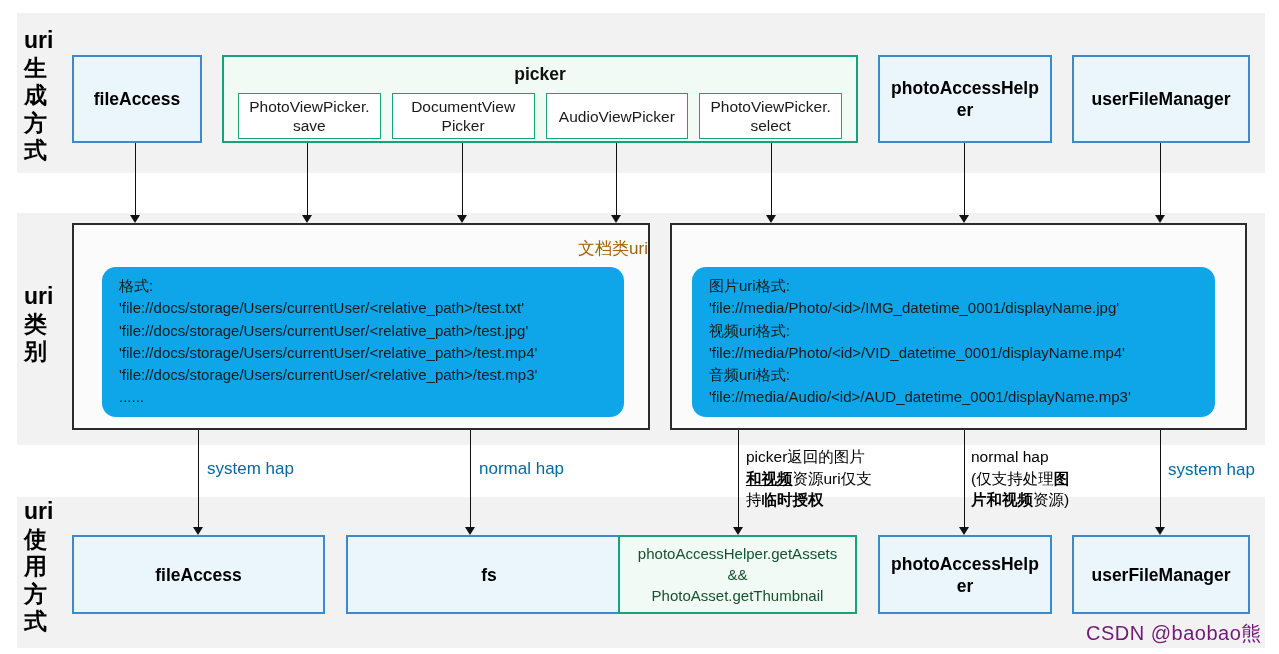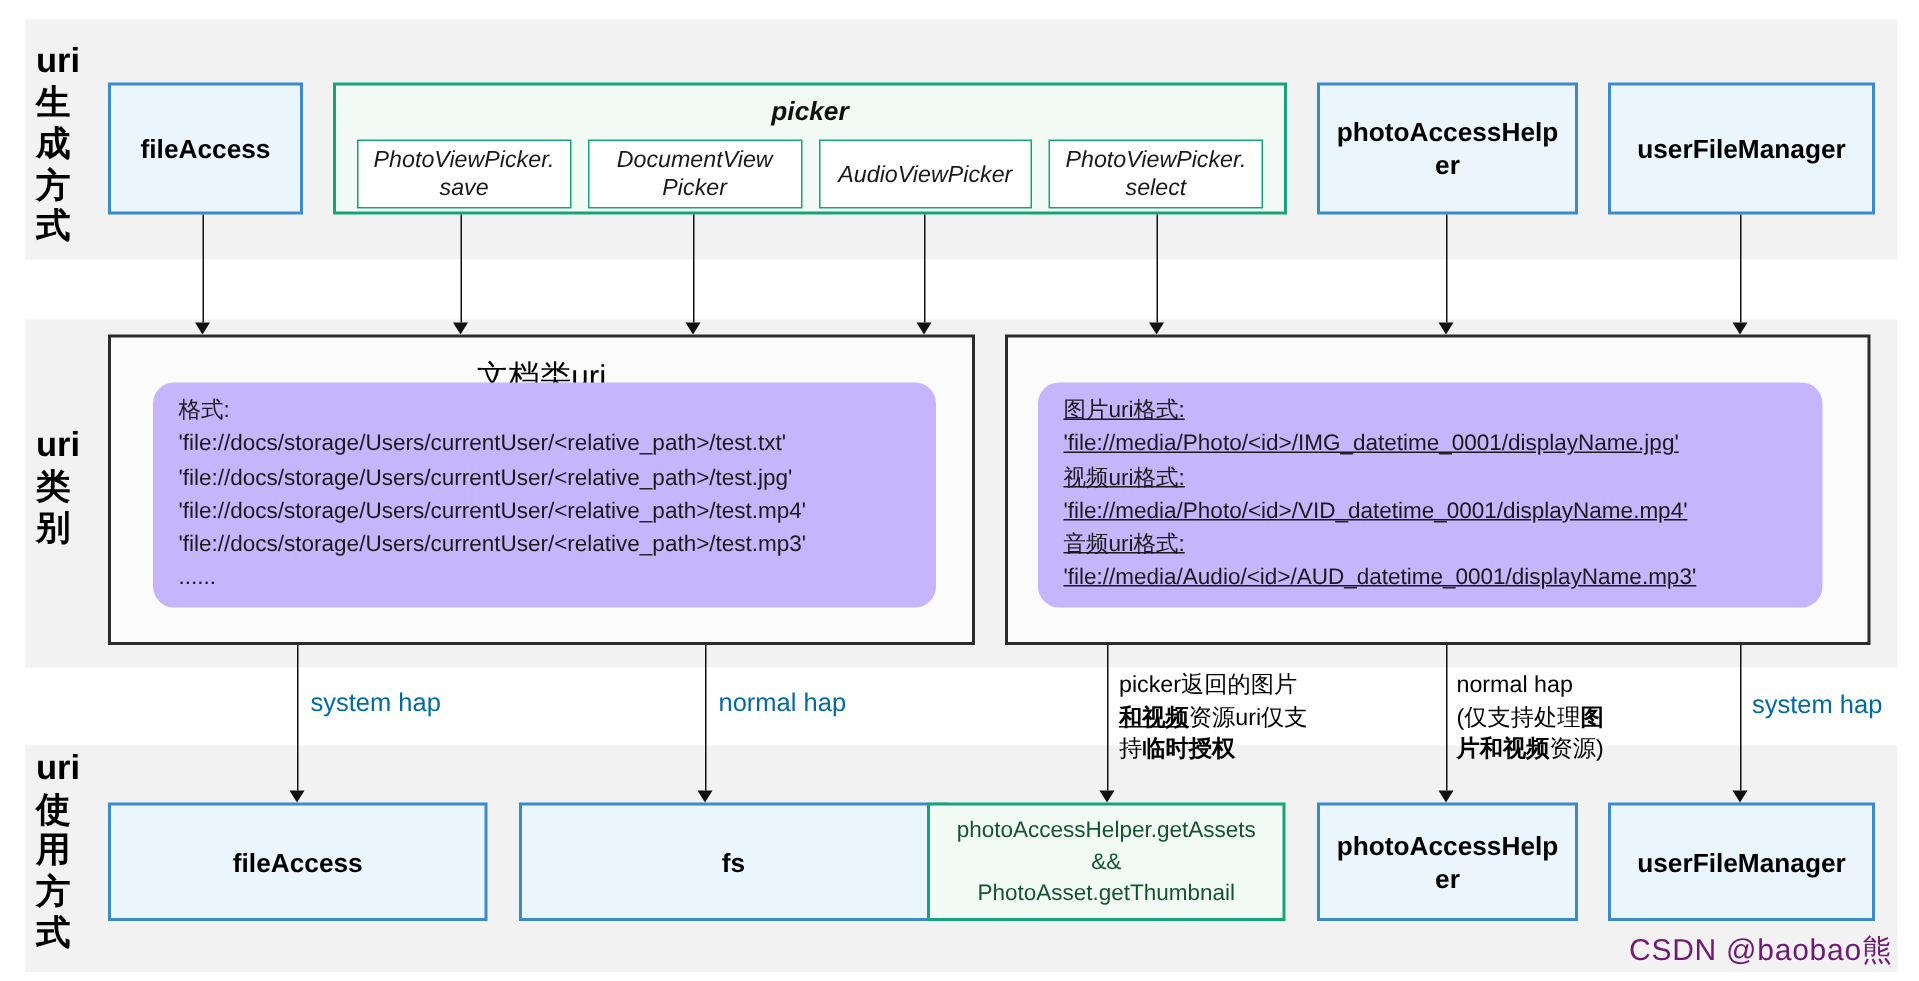--- a/index.html
+++ b/index.html
@@ -23,23 +23,23 @@
     position:absolute; background:#f2faf5; border:2px solid #16a37a;
   }
   .picker-title { position:absolute; top:7px; left:0; right:0; text-align:center; font-size:17.5px; font-weight:700; }
   .picker-items { position:absolute; left:14px; right:14px; top:36px; display:flex; gap:11px; }
   .picker-item {
     flex:1; height:46px; background:#fff; border:1.6px solid #16a37a;
     display:flex; align-items:center; justify-content:center; text-align:center;
     font-size:15.5px; line-height:19px; white-space:pre-line; color:#1a1a1a;
   }
   .bigbox { position:absolute; top:223px; height:207px; background:#fbfbfb; border:2px solid #2b2b2b; }
-  .bigbox-title { position:absolute; top:12px; left:0; right:0; text-align:center; font-size:21px; color:#000000; }
+  .bigbox-title { position:absolute; top:12px; left:0; right:0; text-align:right; font-size:17px; color:#a16207; }
   .uripanel {
-    position:absolute; top:30px; height:150px; background:#c4b5fd; border-radius:14px;
+    position:absolute; top:42px; height:150px; background:#0ea5e9; border-radius:14px;
     padding:8px 17px; font-size:15px; line-height:22.3px; color:#1a1a1a; overflow:hidden;
   }
   .arrow { position:absolute; width:0; border-left:1.6px solid #111; }
   .arrow::after {
     content:""; position:absolute; left:-5.8px; bottom:-8px; width:0; height:0;
     border-left:5px solid transparent; border-right:5px solid transparent; border-top:8px solid #111;
   }
   .edge-label { position:absolute; font-size:17px; color:#0369a1; white-space:nowrap; }
   .edge-label-rich { position:absolute; font-size:15.5px; line-height:21.5px; white-space:pre-line; color:#000; }
   .assets-box {
@@ -66,21 +66,21 @@
 类
 别</div>
   <div class="vlabel" style="top:498px;">uri
 使
 用
 方
 式</div>
 
   <div class="bluebox" style="left:72px;top:55px;width:130px;height:88px;">fileAccess</div>
 
-  <div class="greenbox" style="left:222px;top:55px;width:636px;height:88px;font-style:italic;">
+  <div class="greenbox" style="left:222px;top:55px;width:636px;height:88px;">
     <div class="picker-title">picker</div>
     <div class="picker-items">
       <div class="picker-item">PhotoViewPicker.
 save</div>
       <div class="picker-item">DocumentView
 Picker</div>
       <div class="picker-item">AudioViewPicker</div>
       <div class="picker-item">PhotoViewPicker.
 select</div>
     </div>
@@ -104,21 +104,21 @@
       <div>格式:</div>
       <div>'file://docs/storage/Users/currentUser/&lt;relative_path&gt;/test.txt'</div>
       <div>'file://docs/storage/Users/currentUser/&lt;relative_path&gt;/test.jpg'</div>
       <div>'file://docs/storage/Users/currentUser/&lt;relative_path&gt;/test.mp4'</div>
       <div>'file://docs/storage/Users/currentUser/&lt;relative_path&gt;/test.mp3'</div>
       <div>......</div>
     </div>
   </div>
 
   <div class="bigbox" style="left:670px;width:577px;">
-    <div class="uripanel" style="left:20px;width:523px;text-decoration:underline;">
+    <div class="uripanel" style="left:20px;width:523px;">
       <div>图片uri格式:</div>
       <div>'file://media/Photo/&lt;id&gt;/IMG_datetime_0001/displayName.jpg'</div>
       <div>视频uri格式:</div>
       <div>'file://media/Photo/&lt;id&gt;/VID_datetime_0001/displayName.mp4'</div>
       <div>音频uri格式:</div>
       <div>'file://media/Audio/&lt;id&gt;/AUD_datetime_0001/displayName.mp3'</div>
     </div>
   </div>
 
   <div class="arrow" style="left:198px;top:430px;height:97px;"></div>

